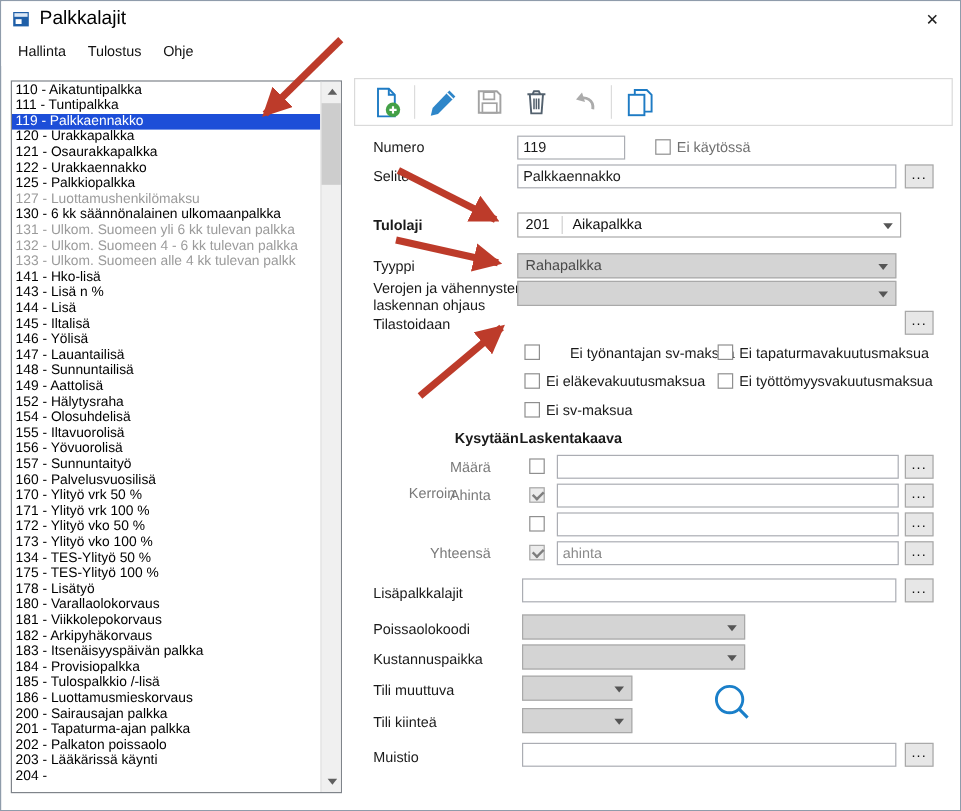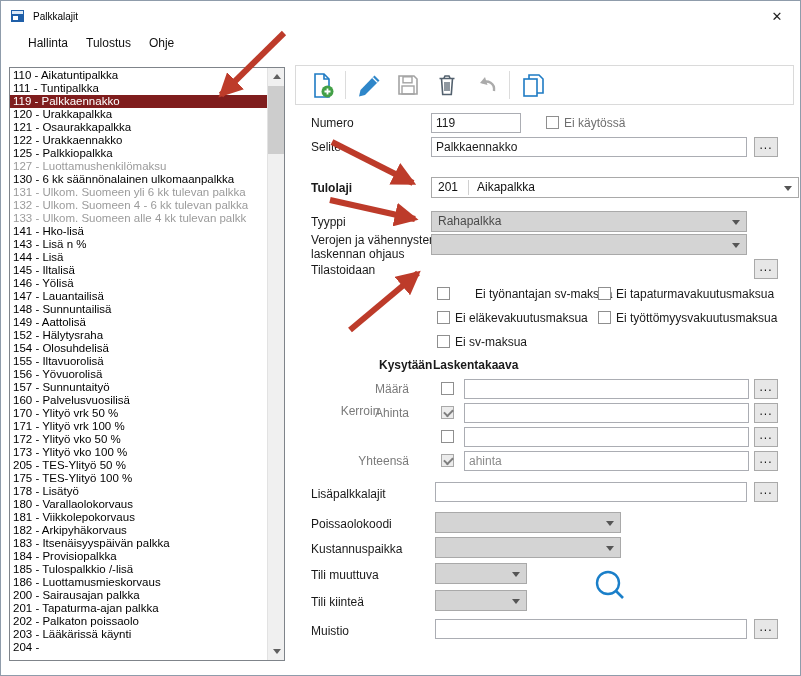--- a/index.html
+++ b/index.html
@@ -1,28 +1,28 @@
 <!DOCTYPE html>
 <html><head>
 <meta charset="utf-8">
 <style>
   *{box-sizing:border-box;margin:0;padding:0}
   html,body{background:#e9e9e9}
   body{font-family:"Liberation Sans",sans-serif;}
   .window{position:relative;width:801px;height:676px;background:#ffffff;border:1px solid #8f9cab;overflow:hidden;font-size:12px;color:#111}
   .titlebar{position:absolute;left:0;top:0;right:0;height:30px;background:#fff;display:flex;align-items:center;padding-left:9px}
-  .title-text{margin-left:7px;font-size:10px;color:#000}
+  .title-text{margin-left:7px;font-size:16px;color:#000}
   .close-btn{position:absolute;right:0;top:0;width:46px;height:30px;display:flex;align-items:center;justify-content:center;font-size:13px;color:#222;cursor:pointer}
-  .menubar{position:absolute;left:0;top:30px;right:0;height:24px;display:flex;align-items:center;padding-left:18px;background:#fff}
+  .menubar{position:absolute;left:0;top:30px;right:0;height:24px;display:flex;align-items:center;padding-left:5px;background:#fff}
   .menu-item{padding:3px 9px;color:#111;cursor:default}
   
   .listbox{position:absolute;left:8px;top:66px;width:276px;height:594px;border:1px solid #7f848a;background:#fff;overflow:hidden}
   .list-inner{position:absolute;left:0;top:1px;right:17px;bottom:0;overflow:hidden}
   .list-item{height:13px;line-height:13px;font-size:11.5px;padding-left:3px;white-space:nowrap;color:#000;cursor:default}
-  .list-item.selected{background:#7f1d1d;color:#fff}
+  .list-item.selected{background:#1d4ed8;color:#fff}
   .list-item.disabled{color:#9b9b9b}
   .scrollbar{position:absolute;top:0;right:0;width:17px;height:100%;background:#f0f0f0;border-left:1px solid #e2e2e2}
   .sb-btn{position:absolute;left:0;width:17px;height:17px;display:flex;align-items:center;justify-content:center}
   .sb-up{top:0}.sb-down{bottom:0}
   .sb-up::after{content:"";border-left:4px solid transparent;border-right:4px solid transparent;border-bottom:5px solid #606060}
   .sb-down::after{content:"";border-left:4px solid transparent;border-right:4px solid transparent;border-top:5px solid #606060}
   .sb-thumb{position:absolute;left:0;top:18px;width:17px;height:68px;background:#cdcdcd}
   
   .toolbar{position:absolute;left:294px;top:64px;width:499px;height:40px;border:1px solid #dadada;display:flex;align-items:center;gap:7px;padding-left:10px;background:#fff}
   .tool-btn{width:32px;height:32px;display:flex;align-items:center;justify-content:center;cursor:pointer}
@@ -91,21 +91,21 @@
         <div class="list-item">152 - Hälytysraha</div>
         <div class="list-item">154 - Olosuhdelisä</div>
         <div class="list-item">155 - Iltavuorolisä</div>
         <div class="list-item">156 - Yövuorolisä</div>
         <div class="list-item">157 - Sunnuntaityö</div>
         <div class="list-item">160 - Palvelusvuosilisä</div>
         <div class="list-item">170 - Ylityö vrk 50 %</div>
         <div class="list-item">171 - Ylityö vrk 100 %</div>
         <div class="list-item">172 - Ylityö vko 50 %</div>
         <div class="list-item">173 - Ylityö vko 100 %</div>
-        <div class="list-item">205 - TES-Ylityö 50 %</div>
+        <div class="list-item">134 - TES-Ylityö 50 %</div>
         <div class="list-item">175 - TES-Ylityö 100 %</div>
         <div class="list-item">178 - Lisätyö</div>
         <div class="list-item">180 - Varallaolokorvaus</div>
         <div class="list-item">181 - Viikkolepokorvaus</div>
         <div class="list-item">182 - Arkipyhäkorvaus</div>
         <div class="list-item">183 - Itsenäisyyspäivän palkka</div>
         <div class="list-item">184 - Provisiopalkka</div>
         <div class="list-item">185 - Tulospalkkio /-lisä</div>
         <div class="list-item">186 - Luottamusmieskorvaus</div>
         <div class="list-item">200 - Sairausajan palkka</div>
@@ -169,21 +169,21 @@
   <div class="lbl" style="left:310px;top:112px">Numero</div>
   <input class="inp" style="left: 430px; top: 112px; width: 90px;" value="119">
   <div class="cb" style="left:545px;top:115px"></div>
   <div class="lbl" style="left:563px;top:112px;color:#6f6f6f">Ei käytössä</div>
 
   <div class="lbl" style="left:310px;top:136px">Selite</div>
   <input class="inp" style="left: 430px; top: 136px; width: 316px;" value="Palkkaennakko">
   <div class="dots" style="left:753px;top:136px">...</div>
 
   <div class="lbl bold" style="left:310px;top:177px">Tulolaji</div>
-  <div class="combo" style="left:430px;top:176px;width:368px">
+  <div class="combo" style="left:430px;top:176px;width:320px">
     <span class="combo-code">201</span><span class="combo-divsep"></span><span>Aikapalkka</span>
     <span class="chev"></span>
   </div>
 
   <div class="lbl" style="left:310px;top:211px">Tyyppi</div>
   <div class="combo disabled" style="left:430px;top:210px;width:316px">
     <span>Rahapalkka</span>
     <span class="chev"></span>
   </div>
 

